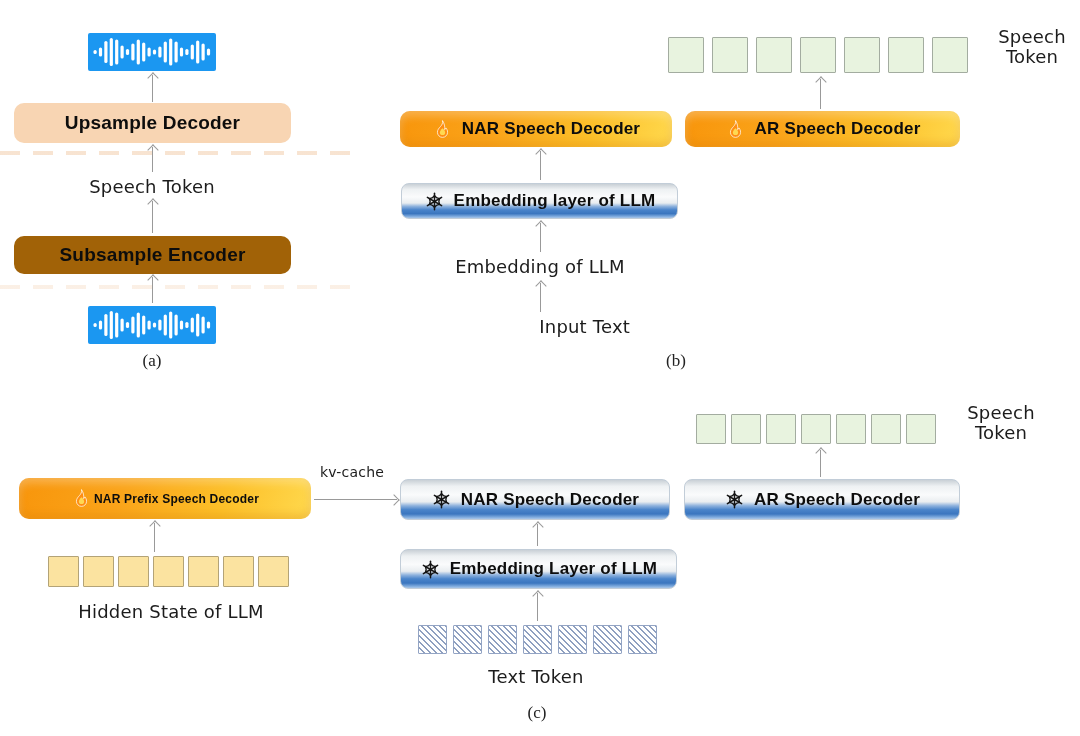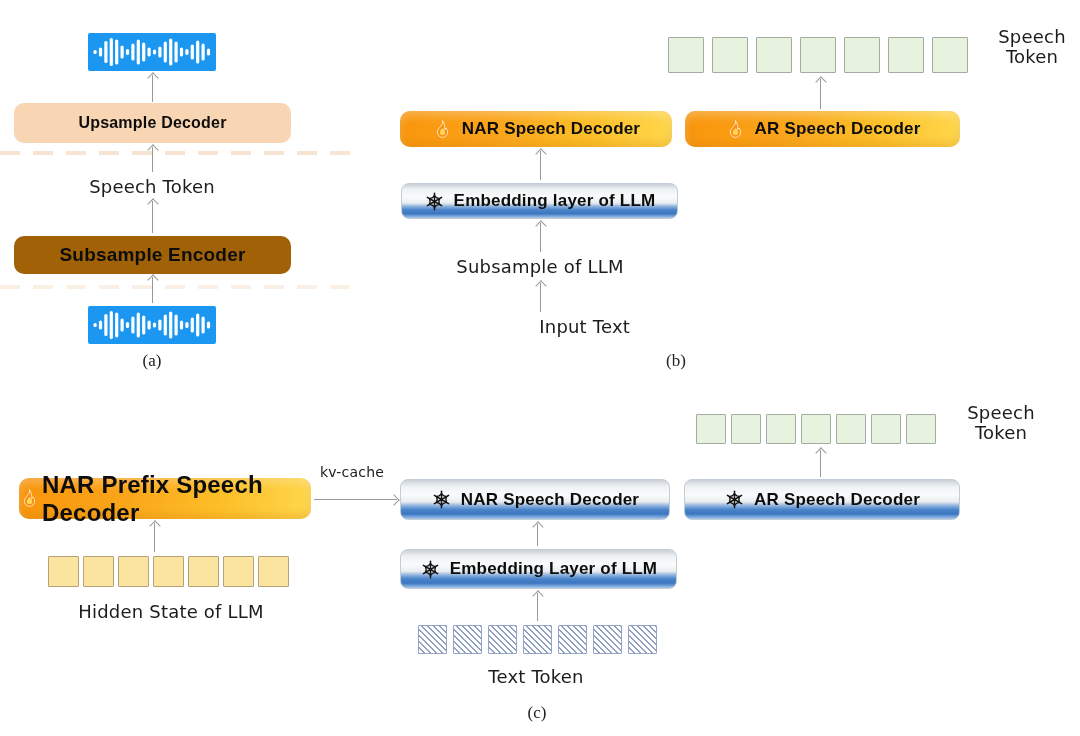--- a/index.html
+++ b/index.html
@@ -2,21 +2,21 @@
 <html><head>
 <meta charset="utf-8">
 <style>
   html,body{margin:0;padding:0;background:#ffffff;}
   #canvas{position:relative;width:1080px;height:736px;background:#ffffff;overflow:hidden;
           font-family:"Liberation Sans",sans-serif;color:#111;}
 
   
   .box{position:absolute;display:flex;align-items:center;justify-content:center;
        gap:9px;font-weight:bold;color:#0d0d0d;letter-spacing:.2px;}
-  .box-peach{background:#f8d5b3;border-radius:10px;font-size:16px;}
+  .box-peach{background:#f8d5b3;border-radius:10px;font-size:19px;}
   .box-green{background:#a16207;border-radius:10px;font-size:19px;}
   .box-orange{background:linear-gradient(110deg,#f8950b 0%,#faa41a 35%,#fcc029 70%,#ffd94e 100%);
        border-radius:10px;font-size:17px;
        box-shadow:inset 0 5px 9px rgba(255,255,255,.28), inset 0 -4px 8px rgba(205,115,0,.28);}
   .box-frozen{background:linear-gradient(180deg,#c9d0d6 0%,#eef1f3 16%,#fafbfc 38%,#e9edf0 56%,
        #8db1dd 66%,#4a84ca 76%,#3b76bf 87%,#7ba8dc 95%,#a9c6e8 100%);
        border-radius:8px;font-size:17px;border:1px solid #c2cdd8;box-sizing:border-box;}
   .box-wave{background:#1b97f1;border-radius:2px;}
 
   
@@ -196,40 +196,40 @@
                 <line x1="12" y1="5.4" x2="9.9" y2="7.4"></line>
                 <line x1="12" y1="5.4" x2="14.1" y2="7.4"></line>
               </g>
             </g>
           </svg>
       </span>
       <span>Embedding layer of LLM</span>
     </div>
 
     <div class="arr-up" style="left:540px;top:223px;height:29px;"></div>
-    <div class="hand" style="left:450px;top:256px;width:180px;">Subsample of LLM</div>
+    <div class="hand" style="left:450px;top:256px;width:180px;">Embedding of LLM</div>
     <div class="arr-up" style="left:540px;top:283px;height:29px;"></div>
     <div class="hand" style="left:450px;top:316px;width:180px;text-align:right;">Input Text</div>
     <div class="caption" style="left:626px;top:351px;width:100px;">(b)</div>
   </div>
 
   <div>
     <div class="tok-row" style="left:696px;top:414px;">
         <div class="tok tok-green-sm"></div>
         <div class="tok tok-green-sm"></div>
         <div class="tok tok-green-sm"></div>
         <div class="tok tok-green-sm"></div>
         <div class="tok tok-green-sm"></div>
         <div class="tok tok-green-sm"></div>
         <div class="tok tok-green-sm"></div>
       </div>
     <div class="hand" style="left:965px;top:403px;width:72px;line-height:20px;">Speech Token</div>
     <div class="arr-up" style="left:820px;top:450px;height:27px;"></div>
 
-    <div class="box box-orange" style="left:19px;top:478px;width:292px;height:41px;font-size:24px;gap:2px;">
+    <div class="box box-orange" style="left:19px;top:478px;width:292px;height:41px;font-size:12px;gap:2px;">
       <span class="icon">
         <svg class="flame" viewBox="0 0 24 24">
           <path d="M12 1.8C12.6 5 11.2 6.9 9.6 8.7 8 10.5 6.2 12.3 6.2 15.2a5.8 5.8 0 0 0 11.6 0c0-2.1-.8-3.7-1.8-5-.3.9-.8 1.6-1.6 2.1.6-3.3-.2-7.2-2.4-10.5z" fill="#ff8d13" stroke="rgba(255,255,255,.75)" stroke-width="1.1"></path>
           <path d="M12 10.5c-1.8 1.8-3 3.2-3 4.9a3 3 0 0 0 6 0c0-1.7-1.2-3.1-3-4.9z" fill="#ffd952"></path>
         </svg>
       </span>
       <span>NAR Prefix Speech Decoder</span>
     </div>
 
     <div class="hand" style="left:312px;top:464px;width:80px;font-size:14px;">kv-cache</div>

